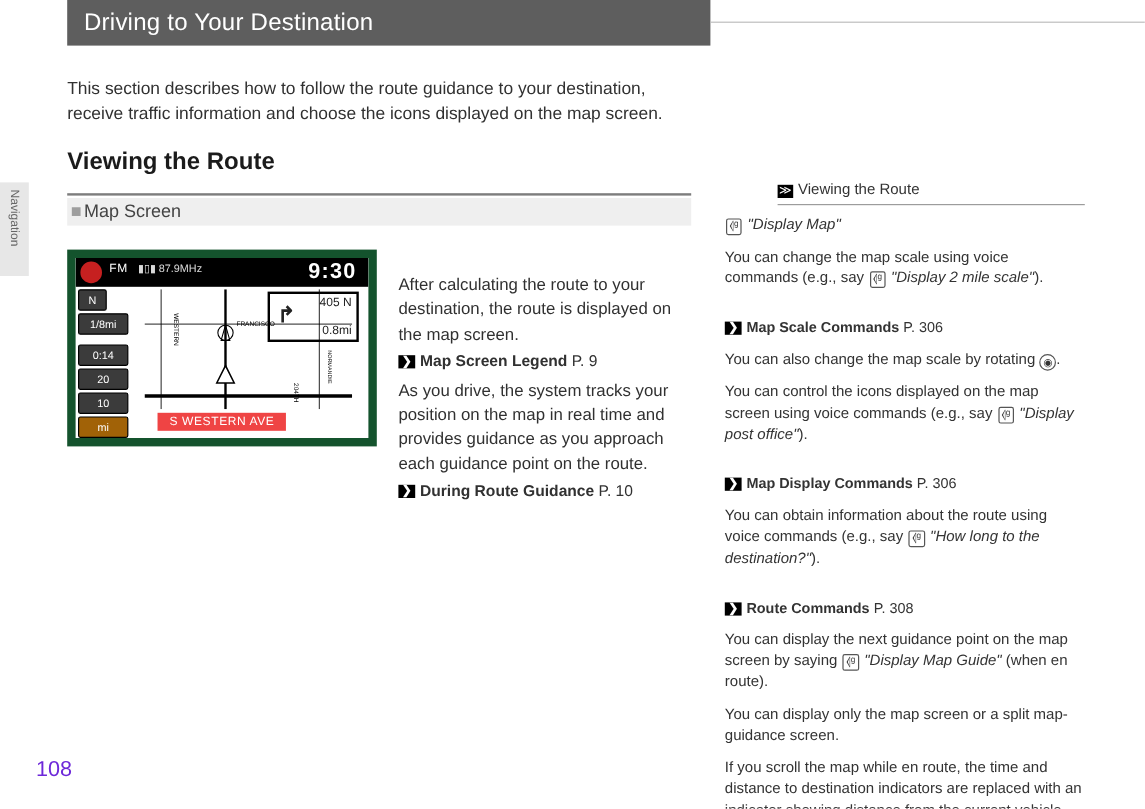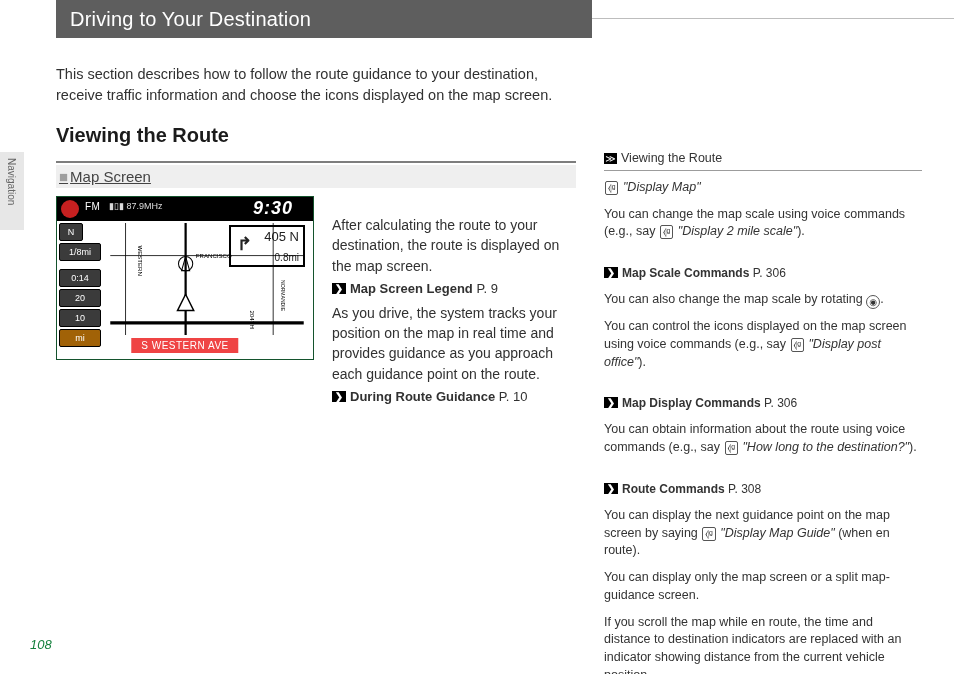--- a/index.html
+++ b/index.html
@@ -1,18 +1,18 @@
 <!DOCTYPE html>
 <html><head>
 <meta charset="utf-8">
 <style>
   html,body{margin:0;padding:0;width:954px;height:674px;background:#fff;
     font-family:"Segoe UI",Arial,sans-serif;color:#222;font-size:14px;
     -webkit-font-smoothing:antialiased;position:relative;}
-  .page{position:relative;width:954px;height:674px;padding:0 32px 0 56px;
+  .page{position:relative;width:954px;height:674px;padding:0 50px 0 56px;
     box-sizing:border-box;}
   
   .title-bar{position:relative;height:38px;background:#5e5e5e;
     color:#fff;font-size:20px;line-height:38px;padding-left:14px;
     margin:0 0 26px 0;width:522px;font-weight:400;letter-spacing:.2px;}
   .title-bar::after{content:"";position:absolute;right:-376px;top:18px;
     border-top:1px solid #bdbdbd;width:376px;}
   
   .side-tab{position:absolute;left:0;top:152px;width:24px;height:78px;
     background:#e7e7e7;}
@@ -21,38 +21,38 @@
     font-size:10px;color:#666;white-space:nowrap;}
   
   .cols{display:flex;gap:28px;}
   .left{width:520px;flex:none;}
   .right{flex:1;}
   
   .intro{font-size:14.5px;line-height:1.45;margin:0 0 18px 0;color:#313131;}
   h2.section{font-size:20px;font-weight:700;margin:0 0 14px 0;color:#1b1b1b;}
   .rule{border-top:2px solid #7d7d7d;margin-bottom:2px;}
   .subhead{font-size:15px;background:#efefef;padding:3px 0 3px 3px;
-    margin-bottom:8px;color:#444;text-decoration:underline;}
+    margin-bottom:20px;color:#444;}
   .subhead .sq{color:#9e9e9e;margin-right:2px;}
   .map-row{display:flex;gap:18px;align-items:flex-start;}
   .map-img{width:258px;height:164px;flex:none;background:#fff;
-    border:1px solid #14532d;position:relative;box-sizing:border-box;
+    border:7px solid #14532d;position:relative;box-sizing:border-box;
     overflow:hidden;font-family:Arial,sans-serif;}
   
   .nav-top{position:absolute;left:0;right:0;top:0;height:24px;
     background:#000;color:#fff;font-size:10px;}
   .nav-top .ico{position:absolute;left:4px;top:3px;width:18px;height:18px;
     background:#c62020;border-radius:50%;}
   .nav-top .fm{position:absolute;left:28px;top:4px;letter-spacing:.5px;}
   .nav-top .hz{position:absolute;left:52px;top:4px;font-size:9px;opacity:.85;}
-  .nav-top .clk{position:absolute;right:20px;top:1px;font-size:18px;
-    font-weight:700;letter-spacing:1px;font-style:italic;}
+  .nav-top .clk{position:absolute;right:10px;top:1px;font-size:18px;
+    font-weight:700;letter-spacing:1px;}
   .nav-box{position:absolute;right:8px;top:28px;width:72px;height:38px;
     background:#fff;border:2px solid #000;}
-  .nav-box .lbl{position:absolute;right:4px;top:2px;font-size:13px;}
+  .nav-box .lbl{position:absolute;right:4px;top:2px;font-size:10px;}
   .nav-box .arrow{position:absolute;left:6px;top:6px;font-size:18px;
     font-weight:700;}
   .nav-box .dist{position:absolute;right:4px;bottom:2px;font-size:10px;}
   .nav-left{position:absolute;left:0;top:24px;}
   .pill{background:#3b3b3b;color:#fff;font-size:9px;line-height:14px;
     border:1px solid #000;border-radius:2px;margin:2px 0 0 2px;padding:1px 3px;
     width:34px;text-align:center;}
   .pill.n{width:16px;}
   .nav-street{position:absolute;left:50%;bottom:6px;transform:translateX(-50%);
     background:#ef4444;color:#fff;font-size:10px;padding:2px 10px;
@@ -62,35 +62,35 @@
   
   .map-text{flex:1;font-size:14px;line-height:1.45;color:#313131;margin-top:19px;}
   .map-text p{margin:0 0 4px 0;}
   .ref{font-weight:700;font-size:13px;}
   .ref .chev{display:inline-block;width:14px;height:11px;background:#000;
     color:#fff;font-size:10px;text-align:center;line-height:11px;
     margin-right:4px;vertical-align:1px;}
   .ref .pg{font-weight:400;}
   
   .right{font-size:12.5px;line-height:1.42;color:#333;padding-top:86px;}
-  .sb-head{border-bottom:1px solid #9c9c9c;padding-bottom:2px;margin-bottom:8px;}
+  .sb-head{border-bottom:1px solid #9c9c9c;padding-bottom:2px;margin-bottom:8px;margin-left:44px;}
   .sb-head .chev{display:inline-block;width:13px;height:11px;background:#000;
     color:#fff;font-size:10px;text-align:center;line-height:11px;
     margin-right:4px;vertical-align:0;}
   .voice{display:inline-block;border:1px solid #555;border-radius:2px;
     padding:0 2px;font-size:10px;line-height:12px;vertical-align:0;
     font-family:Arial;margin:0 1px;}
   .knob{display:inline-block;border:1px solid #555;border-radius:50%;
     width:12px;height:12px;font-size:9px;line-height:12px;text-align:center;
     vertical-align:-2px;}
   .sb p{margin:0 0 9px 0;}
   .sb .ref{font-size:12px;margin-top:24px;}
   .sb em{font-style:italic;}
   
-  .pgnum{position:absolute;left:30px;bottom:22px;font-size:13px;color:#15803d;font-style:italic;}
+  .pgnum{position:absolute;left:30px;bottom:22px;font-size:18px;color:#6d28d9;}
 </style>
 </head>
 <body>
 
 <div class="page">
   <div class="side-tab">
     <span>Navigation</span>
   </div>
 
   <div class="title-bar">

